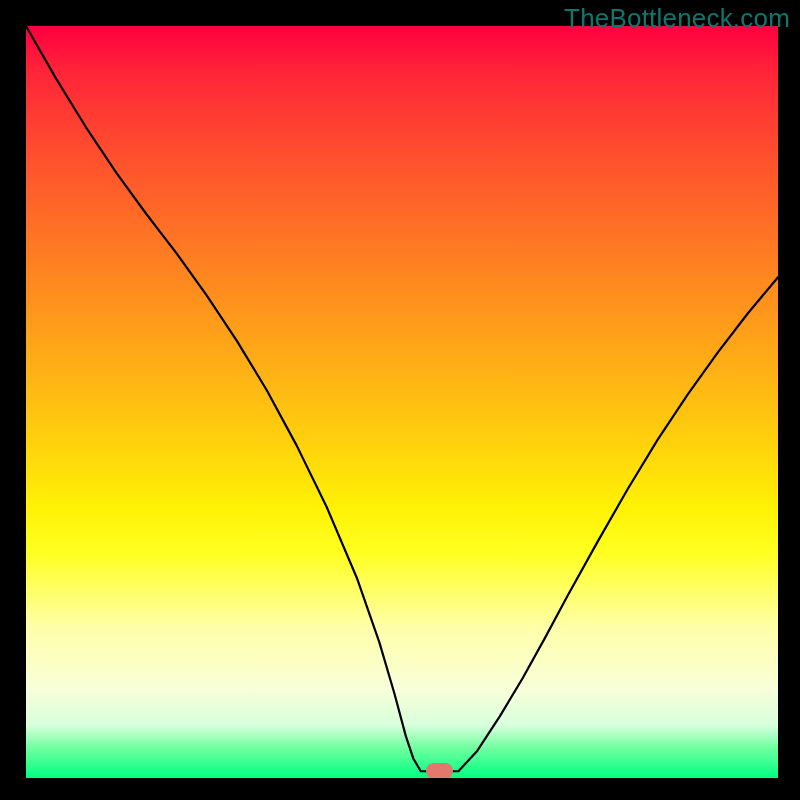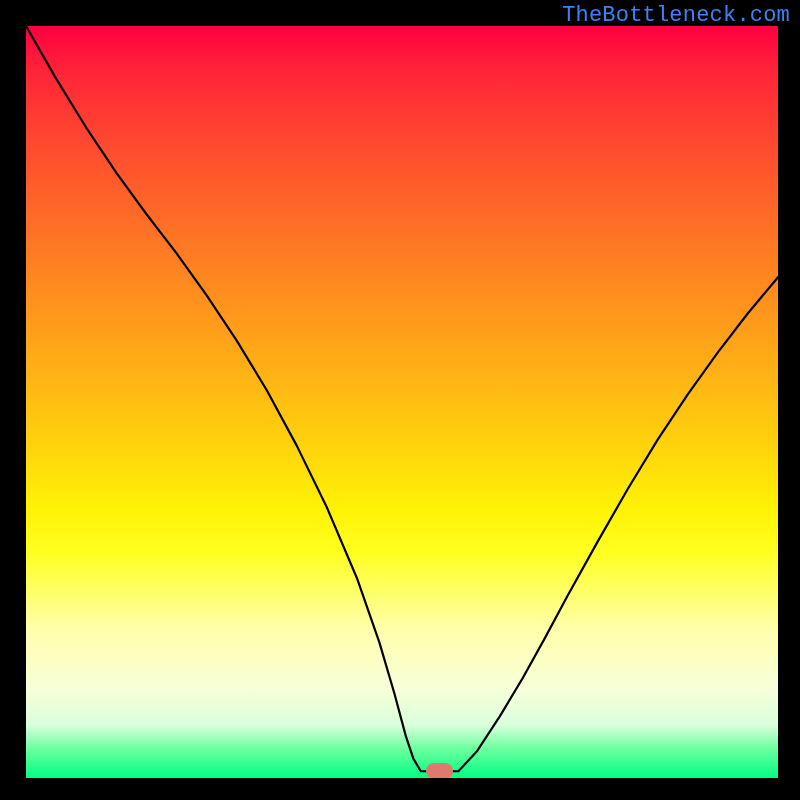--- a/index.html
+++ b/index.html
@@ -7,23 +7,23 @@
   .chart-wrap {
     position: relative;
     width: 800px;
     height: 800px;
     background: #000;
   }
   .watermark {
     position: absolute;
     top: 3px;
     right: 10px;
-    font-family: Liberation Mono, monospace;
-    font-size: 22px;
-    color: #3b82f6;
+    font-family: Liberation Sans, sans-serif;
+    font-size: 26px;
+    color: #0f766e;
     letter-spacing: 0.2px;
     z-index: 10;
   }
   .plot-area {
     position: absolute;
     left: 26px;
     top: 26px;
     width: 752px;
     height: 752px;
     overflow: hidden;

